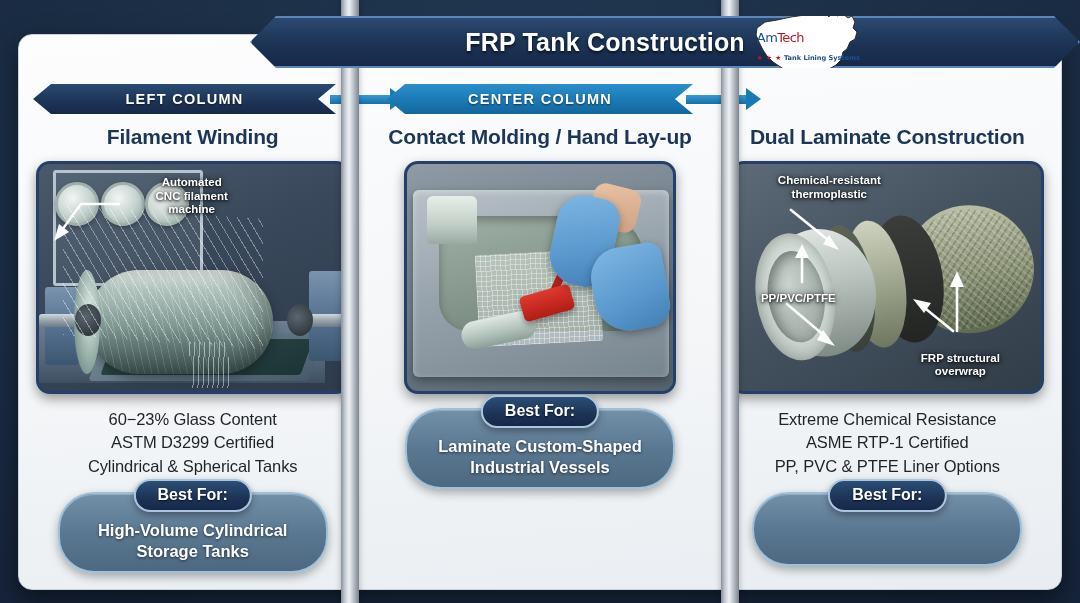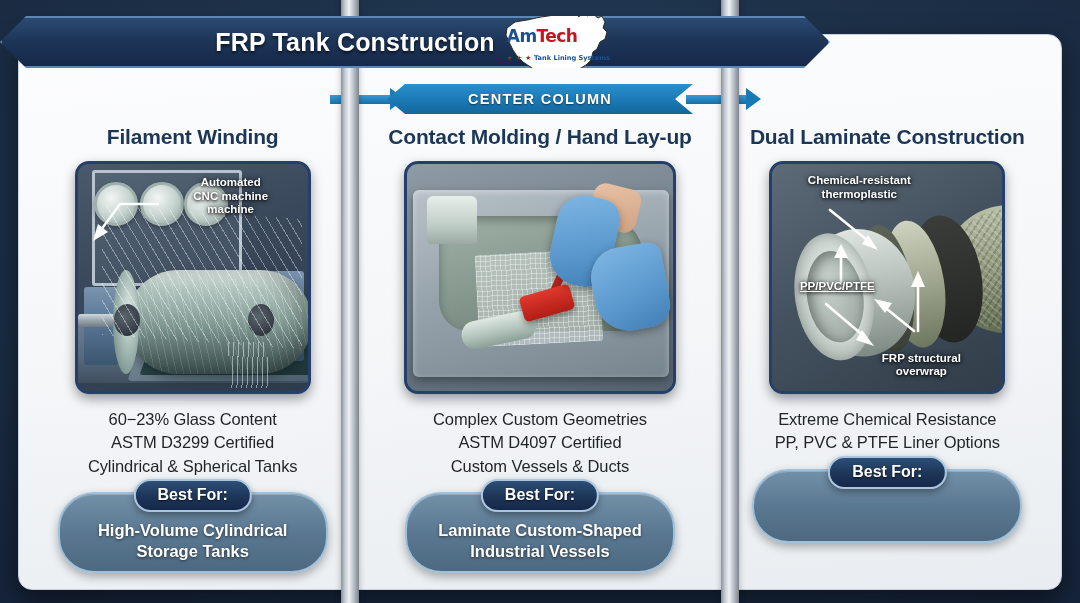--- a/index.html
+++ b/index.html
@@ -14,21 +14,21 @@
     background:
       radial-gradient(ellipse 900px 500px at 50% 30%, #27405f 0%, #1d3149 45%, #16243a 100%);
     position: relative;
   }
 
   
   .title-banner-wrap {
     position: absolute;
     left: 0; right: 0; top: 14px;
     height: 56px;
-    display: flex; align-items: center; justify-content: flex-start;
+    display: flex; align-items: center; justify-content: flex-end;
     z-index: 40;
   }
   .title-banner {
     position: relative;
     width: 830px; height: 52px;
     background: linear-gradient(180deg, #2b4a72 0%, #1d3557 48%, #16294a 100%);
     border: 2px solid #5c86b5;
     clip-path: polygon(0% 50%, 26px 0%, calc(100% - 26px) 0%, 100% 50%, calc(100% - 26px) 100%, 26px 100%);
     display: flex; align-items: center; justify-content: center;
     box-shadow: 0 4px 12px rgba(0,0,0,.45);
@@ -56,21 +56,21 @@
   }
   .logo svg { position: absolute; inset: 0; }
   .logo-text {
     position: absolute;
     left: 6px; top: 20px;
     width: 86px;
     text-align: left;
     pointer-events: none;
   }
   .logo-am {
-    font-size: 17px; font-weight: bold;
+    font-size: 13px; font-weight: normal;
     color: #1d4f91; line-height: 1;
     letter-spacing: -.6px;
     font-family: "DejaVu Sans", sans-serif;
   }
   .logo-am .red { color: #c01722; }
   .logo-rule {
     height: 2px; background: #c01722;
     width: 80px; margin-top: 1px;
   }
   .logo-sub {
@@ -170,21 +170,21 @@
     text-align: right;
     letter-spacing: -.2px;
     white-space: nowrap;
     text-shadow: 0 1px 0 rgba(255,255,255,.7);
   }
 
   
   .photo {
     position: relative;
     margin-top: 12px;
-    width: 236px; height: 233px;
+    width: 314px; height: 233px;
     border-radius: 14px;
     border: 3px solid #24406a;
     overflow: hidden;
     box-shadow: 0 5px 12px rgba(0,0,0,.38);
     background: #3d4c5c;
   }
   .photo.wide { width: 272px; }
 
   
   .fw-bg {
@@ -479,21 +479,21 @@
       <div class="fw-drip"></div>
 
       <div class="co-arrow" style="left:12px; top:34px;">
         <svg width="70" height="46" viewBox="0 0 70 46">
           <path d="M68 6 H30 L8 36" stroke="#ffffff" stroke-width="2.4" fill="none" stroke-linecap="round"></path>
           <path d="M3 43 L8 26 L18 34 Z" fill="#ffffff"></path>
         </svg>
       </div>
       <div class="callout" style="left:78px; top:12px; width:150px;">
         <span>Automated</span><br>
-        <span>CNC machine</span><br>
+        <span>CNC filament</span><br>
         <span>machine</span>
       </div>
     </div>
 
     <div class="specs">
       <div>60−23% Glass Content</div>
       <div>ASTM D3299 Certified</div>
       <div>Cylindrical &amp; Spherical Tanks</div>
     </div>
 
@@ -517,25 +517,20 @@
         <div class="hl-roll"></div>
         <div class="hl-spool"></div>
         <div class="hl-handle"></div>
         <div class="hl-roller"></div>
         <div class="hl-skin"></div>
         <div class="hl-hand1"></div>
         <div class="hl-hand2"></div>
       </div>
     </div>
 
-    <div class="specs">
-      <div>Complex Custom Geometries</div>
-      <div>ASTM D4097 Certified</div>
-      <div>Custom Vessels &amp; Ducts</div>
-    </div>
 
     <div class="bestfor">
       <div class="bf-pill">Best For:</div>
       <div class="bf-text">
         <span>Laminate Custom-Shaped</span><br>
         <span>Industrial Vessels</span>
       </div>
     </div>
   </div>
 
@@ -549,32 +544,32 @@
         <div class="dl-weave"></div>
         <div class="dl-layer dl-l3"></div>
         <div class="dl-layer dl-l2"></div>
         <div class="dl-layer dl-l1"></div>
         <div class="dl-body"></div>
         <div class="dl-face">
           <div class="dl-bore"></div>
         </div>
       </div>
 
-      <div class="callout" style="left:12px; top:10px; width:150px;">
+      <div class="callout" style="left:21px; top:10px; width:150px;">
         <span>Chemical-resistant</span><br>
         <span>thermoplastic</span>
       </div>
       <div class="co-arrow" style="left:54px; top:44px;">
         <svg width="70" height="50" viewBox="0 0 70 50">
           <path d="M4 2 L46 36" stroke="#ffffff" stroke-width="2.6" fill="none" stroke-linecap="round"></path>
           <path d="M52 42 L36 36 L42 27 Z" fill="#ffffff"></path>
         </svg>
       </div>
 
-      <div class="callout" style="left:10px; top:116px; width:110px;text-decoration:underline;">
+      <div class="callout" style="left:10px; top:128px; width:110px;">
         <span>PP/PVC/PTFE</span>
       </div>
       <div class="co-arrow" style="left:56px; top:78px;">
         <svg width="26" height="42" viewBox="0 0 26 42">
           <path d="M13 40 L13 10" stroke="#ffffff" stroke-width="2.6" stroke-linecap="round"></path>
           <path d="M13 2 L20 16 L6 16 Z" fill="#ffffff"></path>
         </svg>
       </div>
       <div class="co-arrow" style="left:50px; top:136px;">
         <svg width="64" height="54" viewBox="0 0 64 54">
@@ -592,39 +587,41 @@
           <path d="M54 68 L22 42" stroke="#ffffff" stroke-width="2.6" fill="none" stroke-linecap="round"></path>
           <path d="M14 36 L32 40 L25 50 Z" fill="#ffffff"></path>
           <path d="M58 68 L58 20" stroke="#ffffff" stroke-width="2.6" fill="none" stroke-linecap="round"></path>
           <path d="M58 8 L65 24 L51 24 Z" fill="#ffffff"></path>
         </svg>
       </div>
     </div>
 
     <div class="specs">
       <div>Extreme Chemical Resistance</div>
+      <div>ASME RTP-1 Certified</div>
       <div>PP, PVC &amp; PTFE Liner Options</div>
     </div>
 
     <div class="bestfor">
       <div class="bf-pill">Best For:</div>
       <div class="bf-text">
         <br>
       </div>
     </div>
   </div>
 </div>
 
 <div class="divider d1"></div>
 <div class="divider d2"></div>
 
 <div class="conn c1"></div>
 <div class="conn c2"></div>
 
 <div class="colband-row">
+  <div class="band left">LEFT COLUMN</div>
   <div class="band center">CENTER COLUMN</div>
 </div>
 
 <div class="title-banner-wrap">
   <div class="title-banner">
     <div class="title-inner">
       <span class="title-text">FRP Tank Construction</span>
       <span class="logo">
         <svg viewBox="0 0 112 68" width="112" height="68">
           <path fill="#ffffff" stroke="#2a2a2a" stroke-width="1" d="M6,20 L14,14 L26,12 L40,9 L54,7 L66,6 L74,4 L78,9 L80,3 L84,2 L86,8 L92,6 L97,10 L101,8

